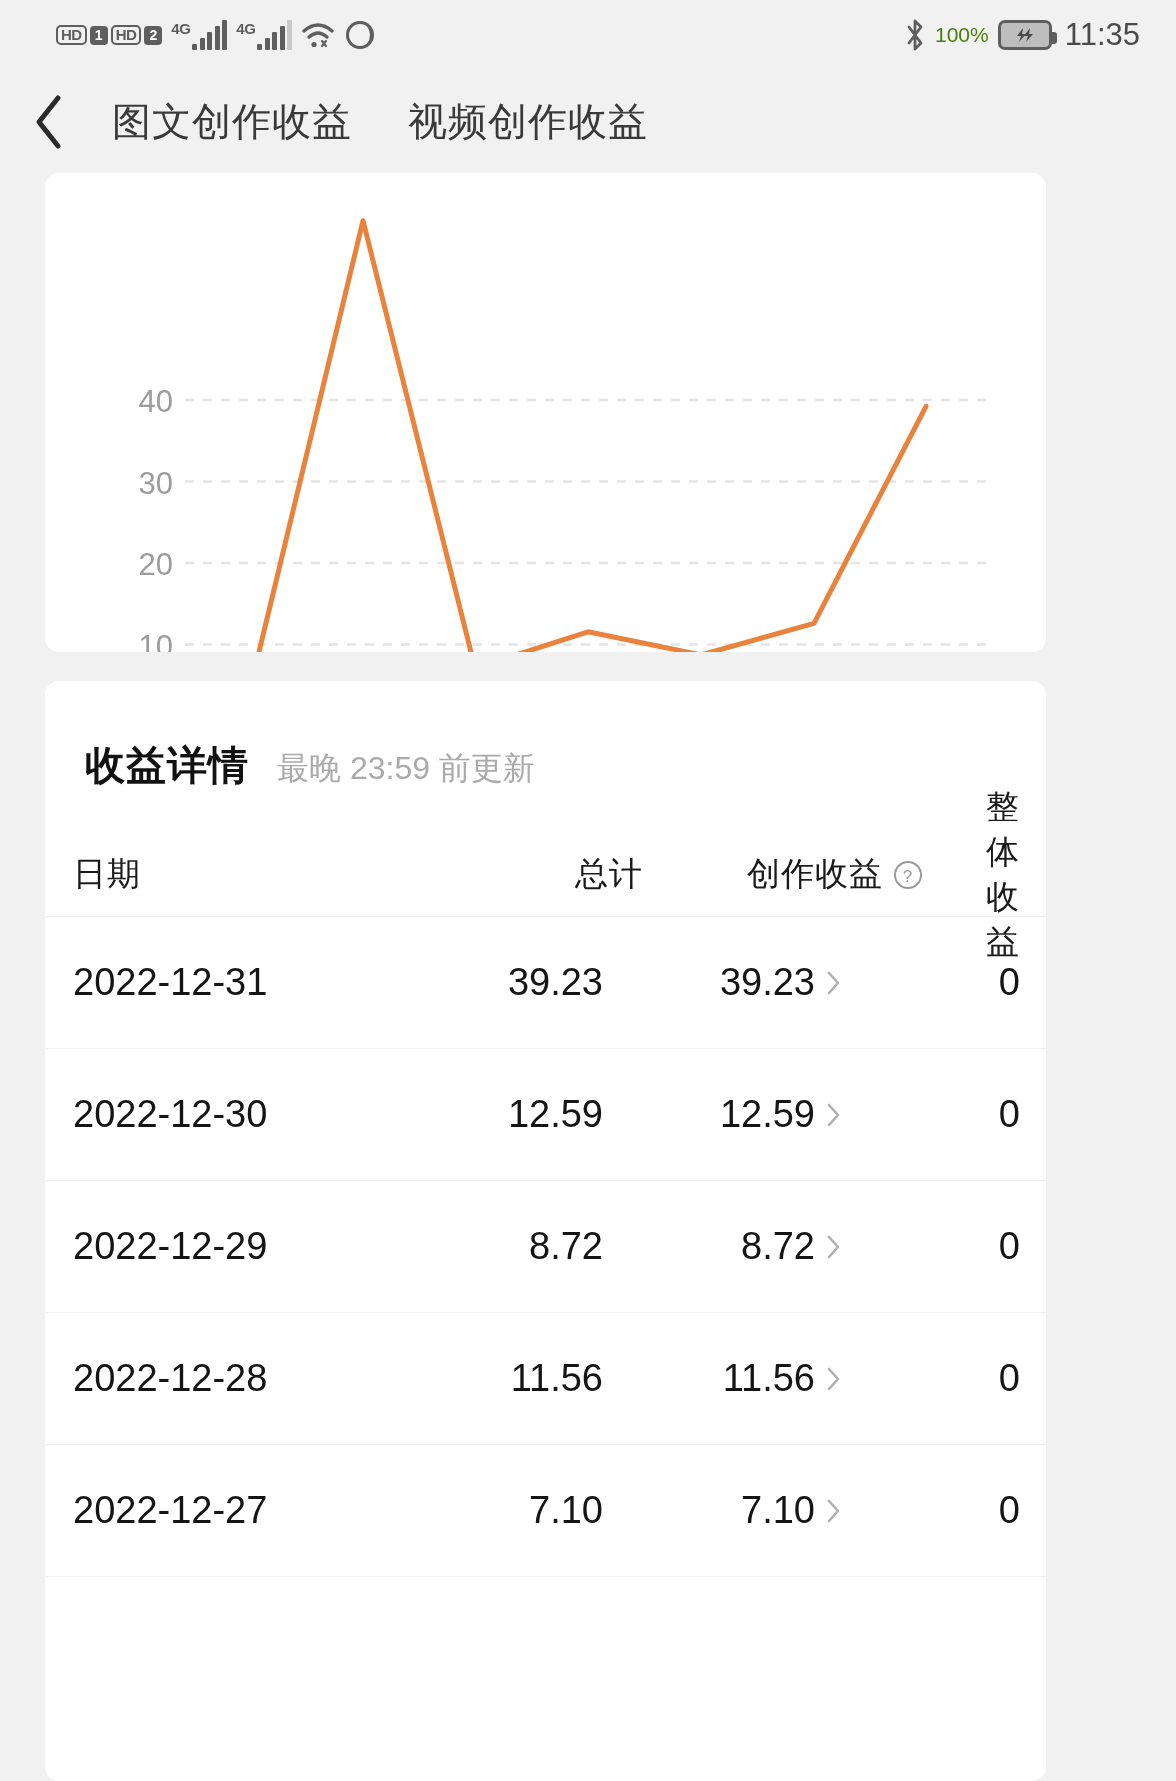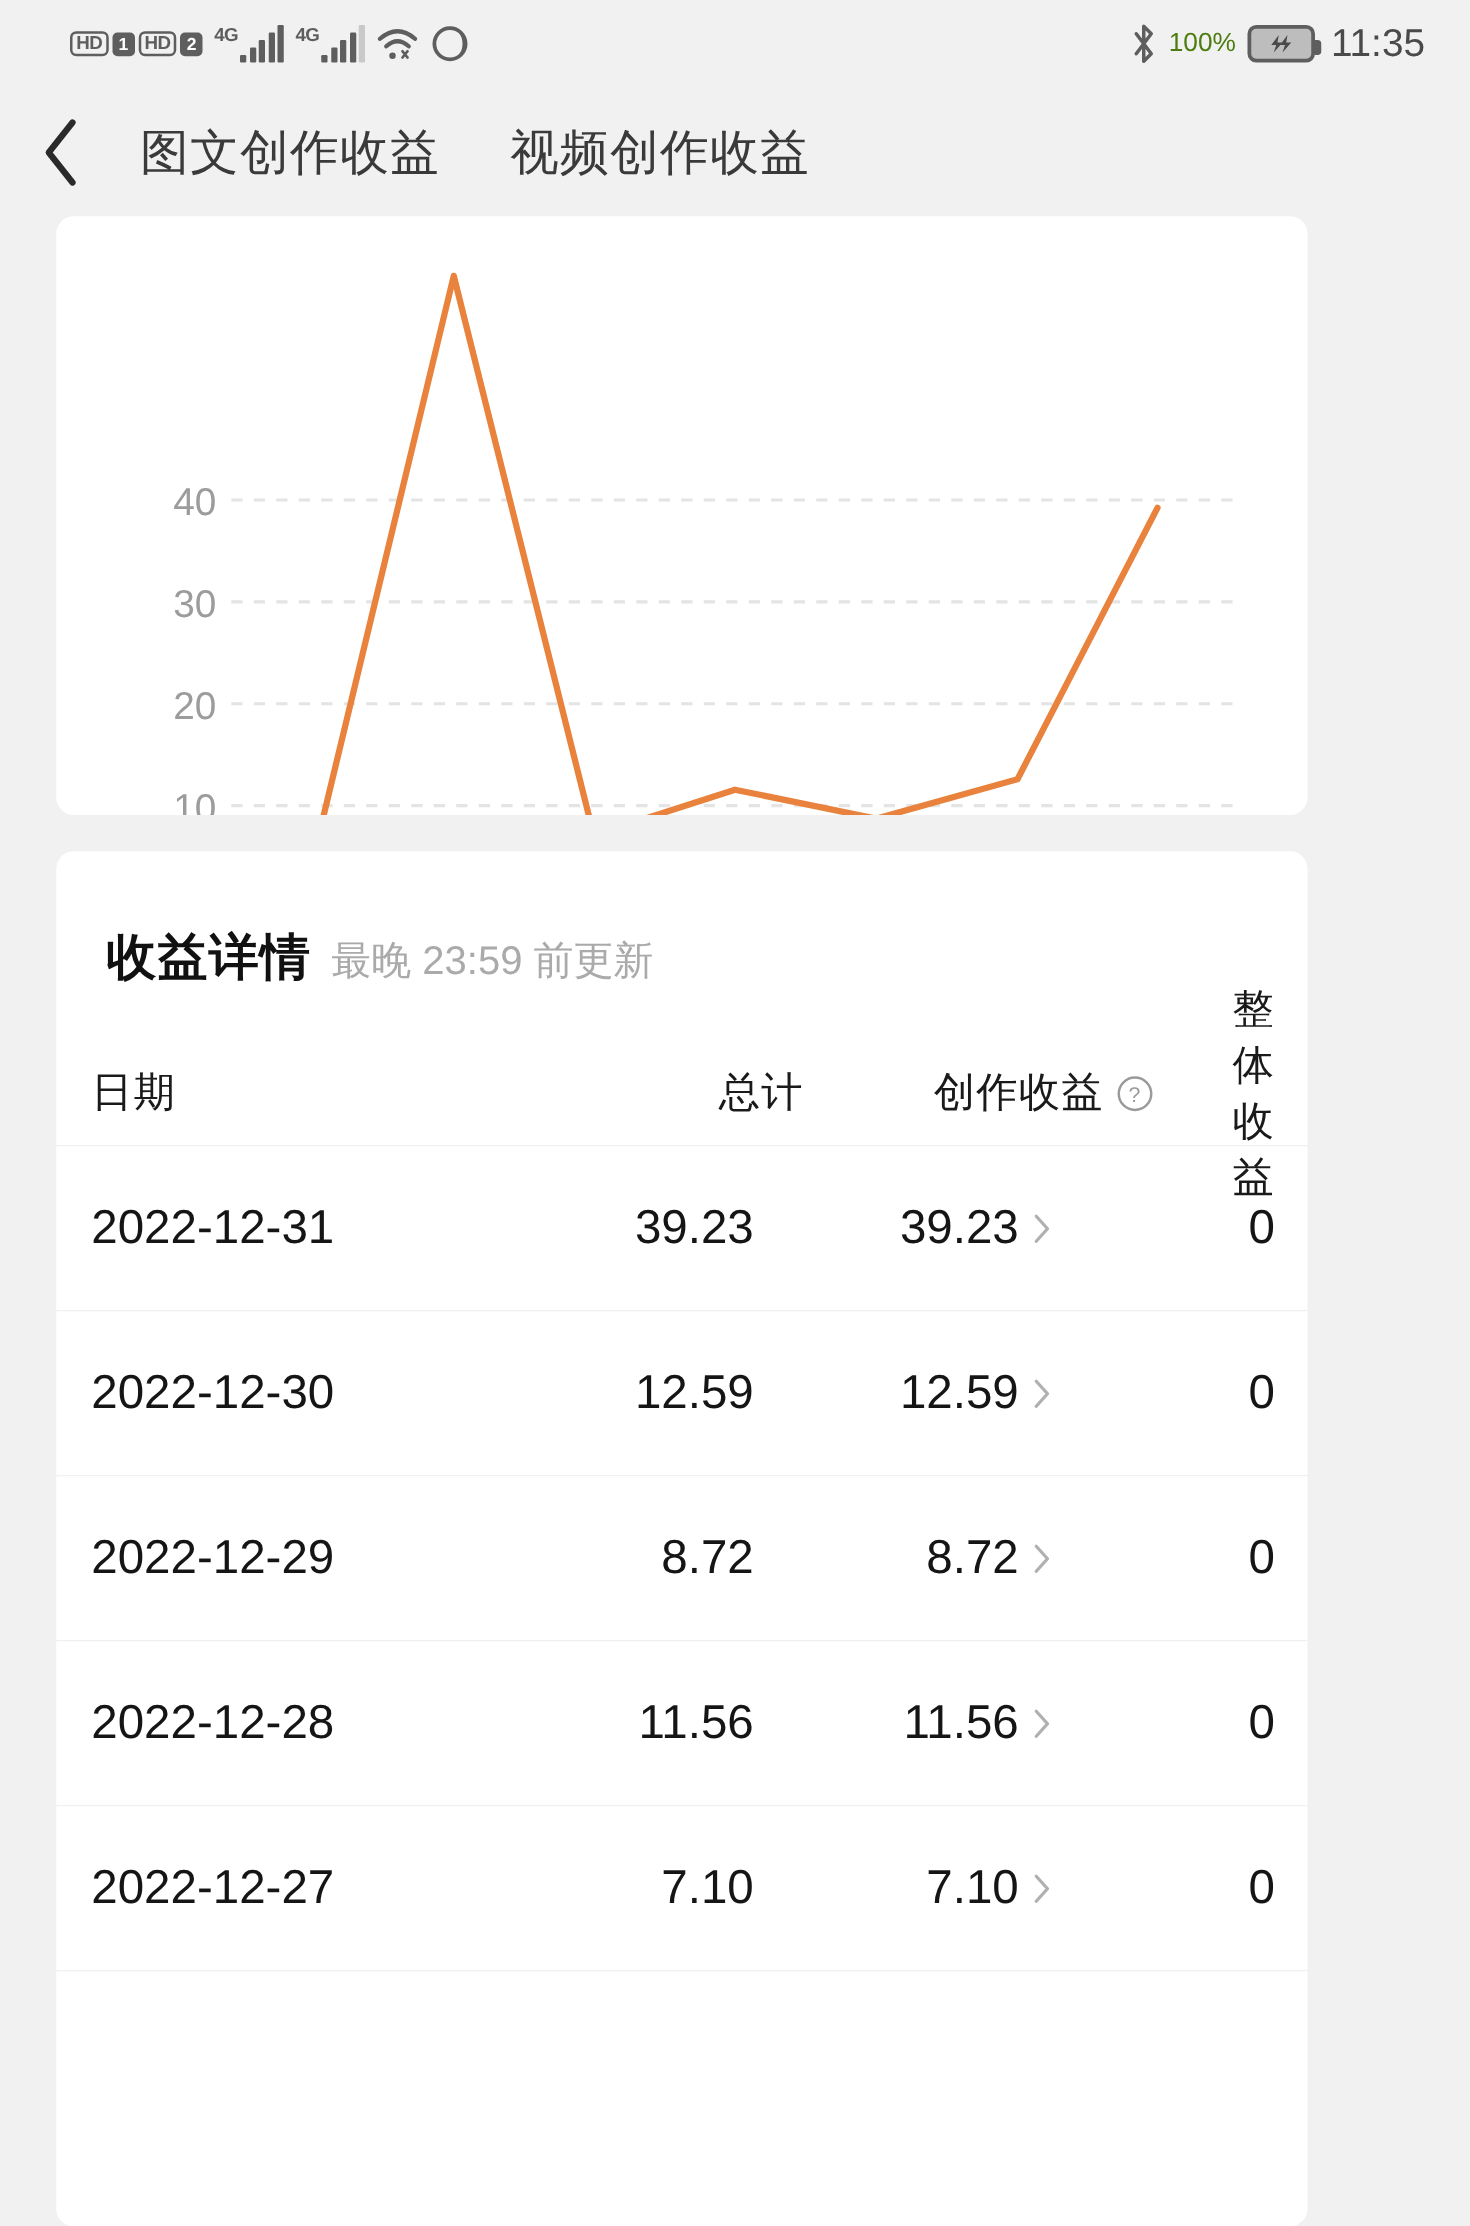--- a/index.html
+++ b/index.html
@@ -79,21 +79,21 @@
   
   .card { position: absolute; background: #fff; border-radius: 14px; }
   #chart-card { left: 45px; top: 173px; width: 1001px; height: 479px; overflow: hidden; }
   #detail-card { left: 45px; top: 681px; width: 1001px; height: 1100px; overflow: hidden; }
 
   .chart-svg { display:block; position:absolute; left:0; top:-58px; }
 
   
   .detail-head {
     position: absolute; left: 40px; top: 57px;
-    display: flex; align-items: baseline; gap: 16px;
+    display: flex; align-items: baseline; gap: 28px;
   }
   .detail-title { font-size: 40px; font-weight: bold; color: #111; letter-spacing: 1px; }
   .detail-sub { font-size: 32px; color: #aaaaaa; letter-spacing: 0px; }
 
   
   .tbl { position: absolute; left: 0; top: 152px; width: 1001px; }
   .trow {
     display: flex; align-items: center; height: 132px;
     border-bottom: 1.5px solid #f0f0f0;
     padding: 0 26px 0 28px;

